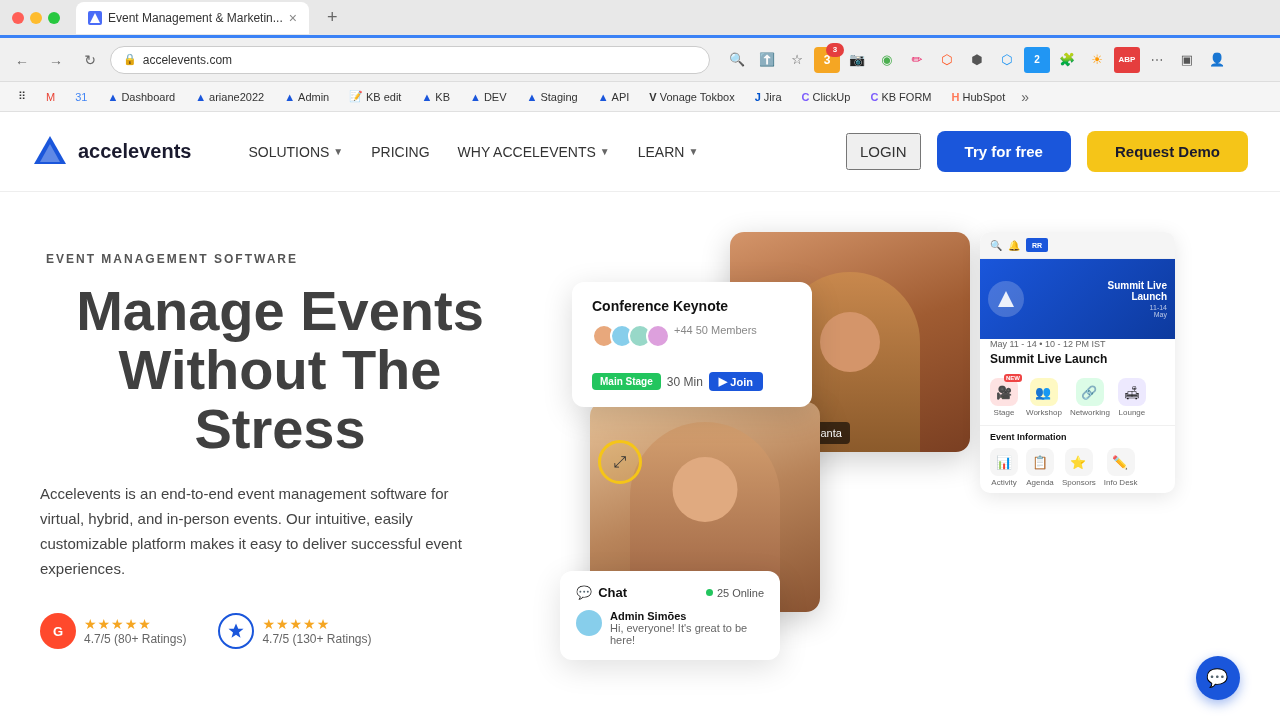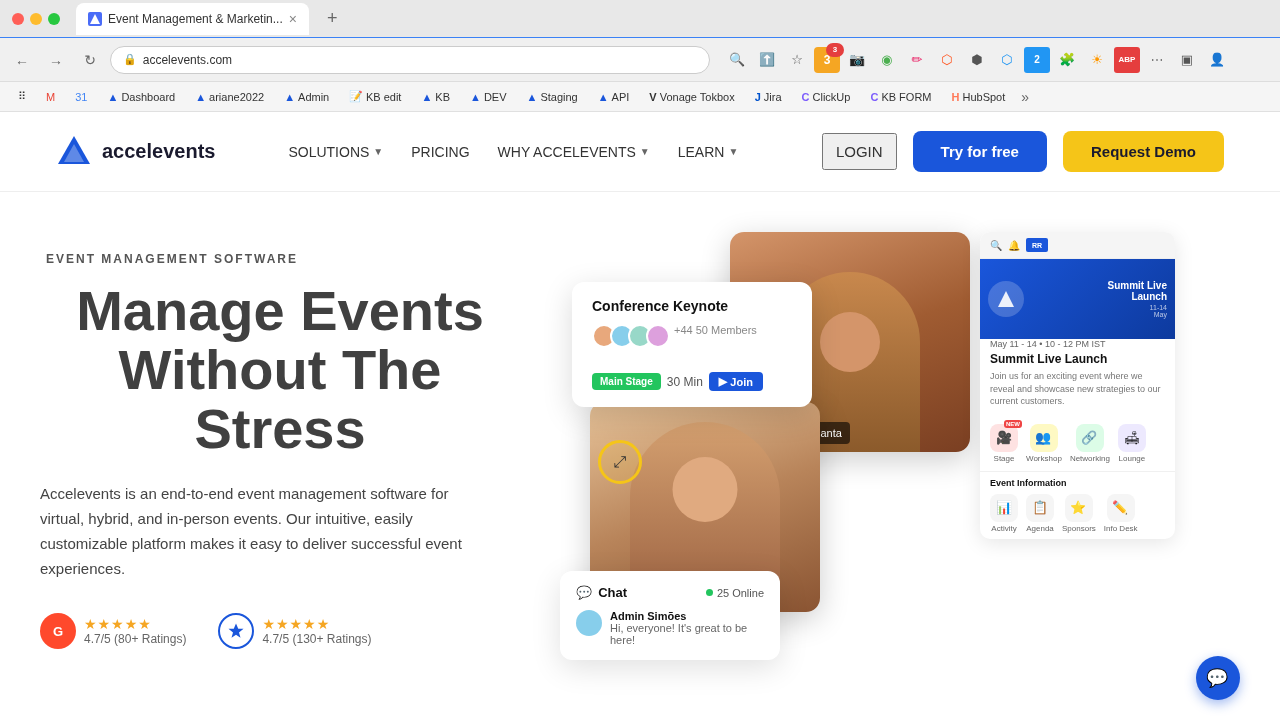--- a/index.html
+++ b/index.html
@@ -1,20 +1,20 @@
 <!DOCTYPE html>
 <html><head>
   <meta charset="utf-8">
   <style>
     * { margin: 0; padding: 0; box-sizing: border-box; }
     body { font-family: -apple-system, BlinkMacSystemFont, 'Segoe UI', sans-serif; background: #fff; overflow: hidden; width: 1280px; height: 720px; }
 
     
     .browser-frame { width: 1280px; height: 720px; display: flex; flex-direction: column; }
-    .browser-title-bar { height: 38px; background: #e8e8e8; display: flex; align-items: center; padding: 0 12px; gap: 8px; border-bottom: 1px solid #3b82f6; }
+    .browser-title-bar { height: 38px; background: #e8e8e8; display: flex; align-items: center; padding: 0 12px; gap: 8px; border-bottom: 3px solid #3b82f6; }
     .browser-dots { display: flex; gap: 6px; }
     .browser-dot { width: 12px; height: 12px; border-radius: 50%; }
     .dot-red { background: #ff5f57; }
     .dot-yellow { background: #febc2e; }
     .dot-green { background: #28c840; }
     .browser-tab { display: flex; align-items: center; background: #fff; border-radius: 8px 8px 0 0; padding: 0 12px; height: 32px; font-size: 12px; color: #333; gap: 6px; margin-left: 8px; min-width: 200px; }
     .browser-tab .tab-icon { width: 14px; height: 14px; background: #4a6cf7; border-radius: 2px; display: flex; align-items: center; justify-content: center; }
     .tab-close { margin-left: auto; color: #888; font-size: 14px; cursor: pointer; }
     .new-tab { margin-left: 4px; font-size: 18px; color: #666; cursor: pointer; padding: 0 6px; }
 
@@ -27,21 +27,21 @@
     .nav-icon { width: 26px; height: 26px; border-radius: 4px; display: flex; align-items: center; justify-content: center; cursor: pointer; color: #555; font-size: 13px; }
 
     
     .bookmarks-bar { height: 30px; background: #f5f5f5; display: flex; align-items: center; padding: 0 10px; gap: 4px; border-bottom: 1px solid #e0e0e0; overflow: hidden; }
     .bookmark-item { display: flex; align-items: center; gap: 3px; padding: 2px 8px; border-radius: 4px; font-size: 11px; color: #333; cursor: pointer; white-space: nowrap; }
 
     
     .website { flex: 1; background: #fff; overflow: hidden; position: relative; }
 
     
-    .site-header { height: 80px; display: flex; align-items: center; padding: 0 56px; gap: 41px; border-bottom: 1px solid #eee; position: relative; z-index: 10; }
+    .site-header { height: 80px; display: flex; align-items: center; padding: 0 32px; gap: 25px; border-bottom: 1px solid #eee; position: relative; z-index: 10; }
     .site-logo { display: flex; align-items: center; gap: 10px; text-decoration: none; }
     .logo-icon { width: 36px; height: 36px; }
     .logo-text { font-size: 20px; font-weight: 700; color: #1a1a2e; }
     .site-nav { display: flex; align-items: center; gap: 4px; margin-left: 20px; }
     .nav-item { display: flex; align-items: center; gap: 4px; padding: 8px 12px; font-size: 14px; color: #333; cursor: pointer; border-radius: 6px; font-weight: 500; }
     .nav-chevron { font-size: 10px; color: #666; }
     .site-nav-right { margin-left: auto; display: flex; align-items: center; gap: 16px; }
     .btn-login { font-size: 15px; color: #333; cursor: pointer; font-weight: 500; padding: 8px 12px; }
     .btn-try { background: #1a56db; color: #fff; border: none; border-radius: 8px; padding: 12px 28px; font-size: 15px; font-weight: 600; cursor: pointer; }
     .btn-demo { background: #f5c518; color: #1a1a2e; border: none; border-radius: 8px; padding: 12px 28px; font-size: 15px; font-weight: 700; cursor: pointer; }
@@ -407,21 +407,20 @@
             <div style="text-align:right;">
               <div style="color:#fff;font-size:10px;font-weight:700;">Summit Live</div>
               <div style="color:#fff;font-size:10px;font-weight:700;">Launch</div>
               <div style="color:rgba(255,255,255,0.7);font-size:7px;margin-top:2px;">11-14<br>May</div>
             </div>
           </div>
 
           <div class="summit-info">
             <div class="summit-date">May 11 - 14  •  10 - 12 PM IST</div>
             <div class="summit-name">Summit Live Launch</div>
-            <div class="summit-desc">Join us for an exciting event where we reveal and showcase new strategies to our current customers.</div>
           </div>
 
           <div class="summit-icons-row">
             <div class="summit-feature">
               <div class="feature-icon-box fi-stage">
                 <span>🎥</span>
                 <span class="badge-new">NEW</span>
               </div>
               <span class="feature-label">Stage</span>
             </div>

